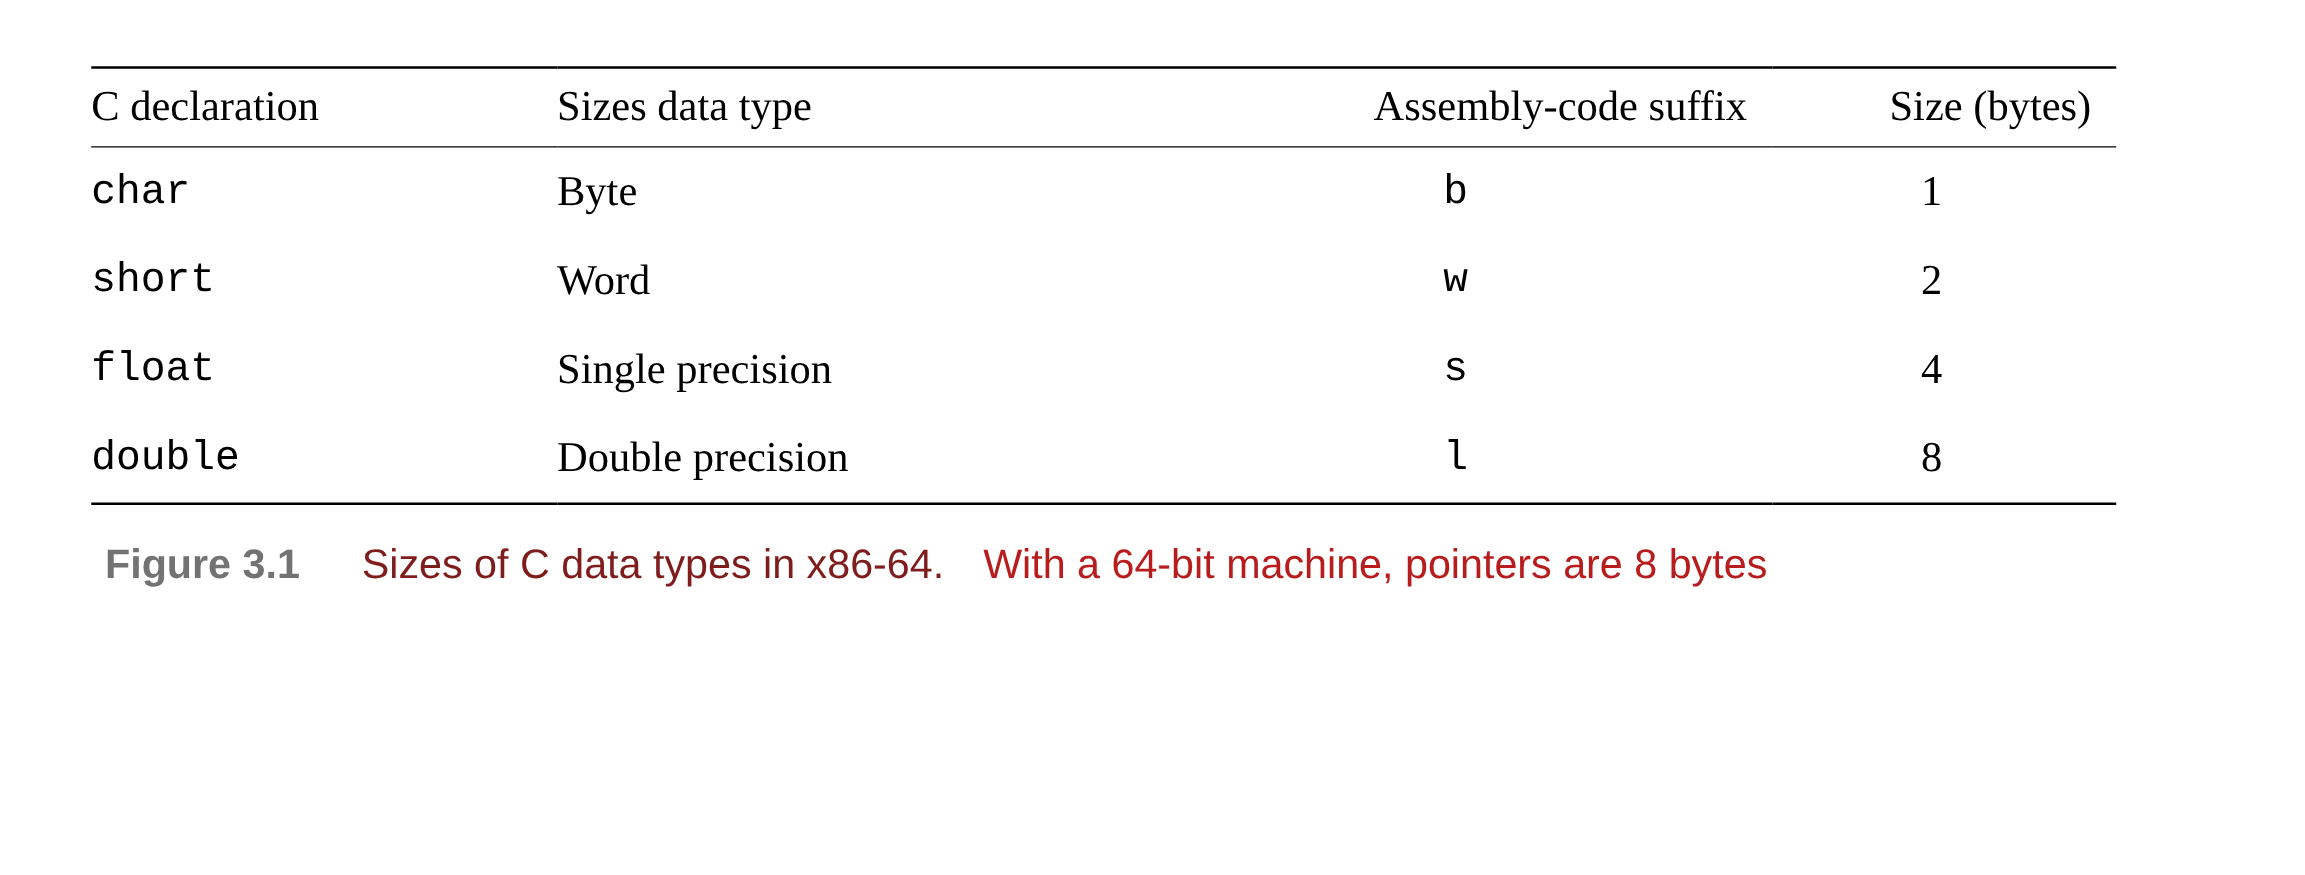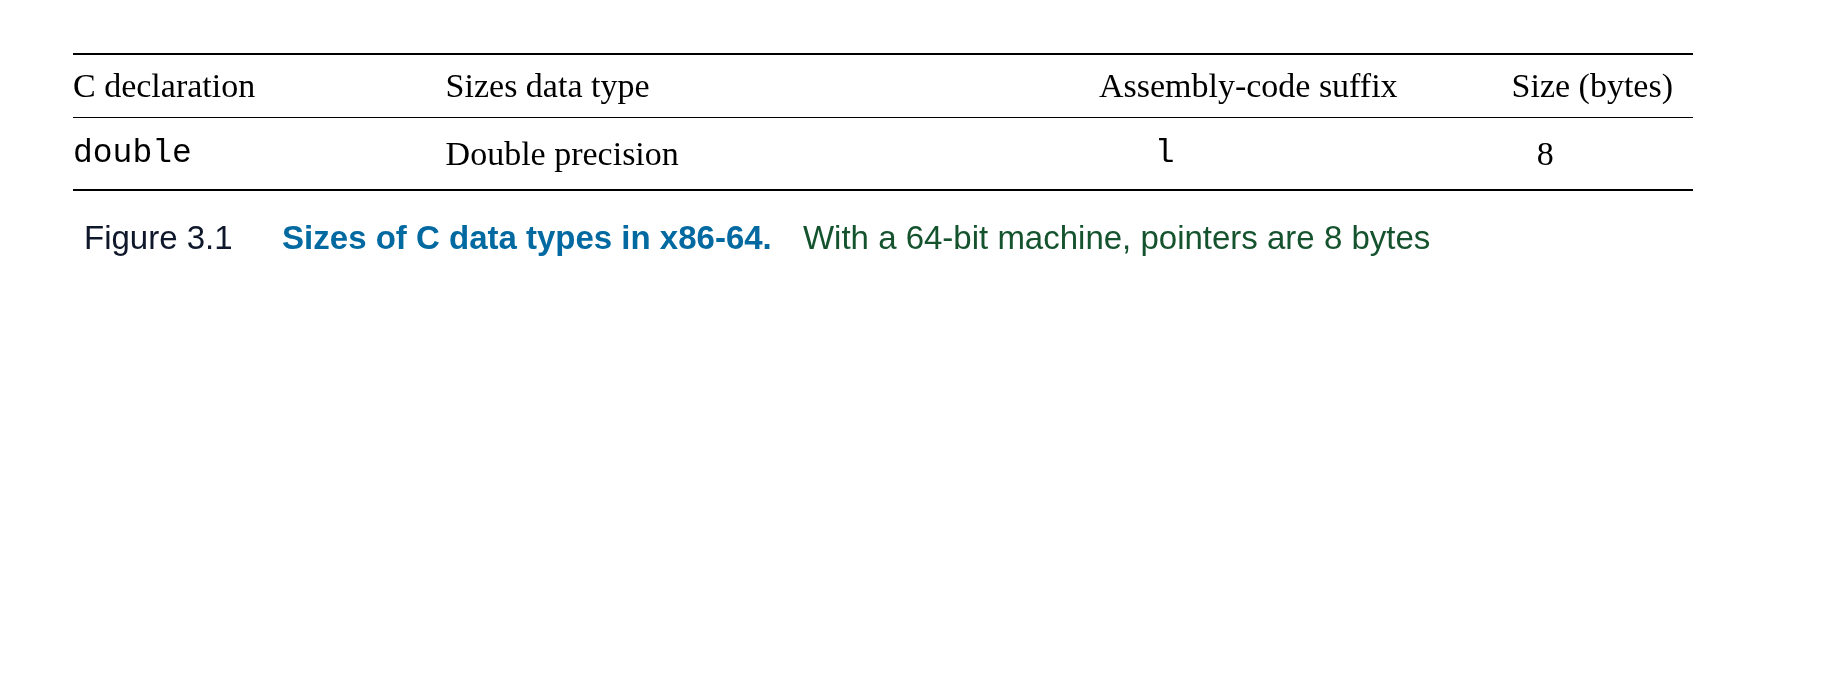--- a/index.html
+++ b/index.html
@@ -55,30 +55,30 @@
     .col2 { width: 30%; }
     .col3 { width: 30%; }
     .col4 { width: 17%; }
     .caption {
       margin-top: 24px;
       font-family: -apple-system, 'Segoe UI', Helvetica, Arial, sans-serif;
       font-size: 33px;
       line-height: 1.4;
     }
     .fig-label {
-      color: #0f172a;
-      font-weight: 400;
+      color: #737373;
+      font-weight: 700;
     }
     .fig-title {
-      font-weight: 700;
-      color: #0369a1;
+      font-weight: 400;
+      color: #7f1d1d;
     }
     .fig-desc {
       font-weight: 400;
-      color: #14532d;
+      color: #b91c1c;
     }
   </style>
 </head>
 <body>
 
 <table>
   <colgroup>
     <col class="col1">
     <col class="col2">
     <col class="col3">
@@ -87,20 +87,38 @@
   <thead>
     <tr>
       <th>C declaration</th>
       <th>Sizes data type</th>
       <th class="center">Assembly-code suffix</th>
       <th class="center">Size (bytes)</th>
     </tr>
   </thead>
   <tbody>
     <tr>
+      <td class="mono">char</td>
+      <td>Byte</td>
+      <td class="center mono">b</td>
+      <td class="center">1</td>
+    </tr>
+    <tr>
+      <td class="mono">short</td>
+      <td>Word</td>
+      <td class="center mono">w</td>
+      <td class="center">2</td>
+    </tr>
+    <tr>
+      <td class="mono">float</td>
+      <td>Single precision</td>
+      <td class="center mono">s</td>
+      <td class="center">4</td>
+    </tr>
+    <tr>
       <td class="mono">double</td>
       <td>Double precision</td>
       <td class="center mono">l</td>
       <td class="center">8</td>
     </tr>
   </tbody>
 </table>
 
 <p class="caption">
   <span class="fig-label">Figure 3.1</span>&nbsp;&nbsp;&nbsp;<span class="fig-title">Sizes of C data types in x86-64.</span>

